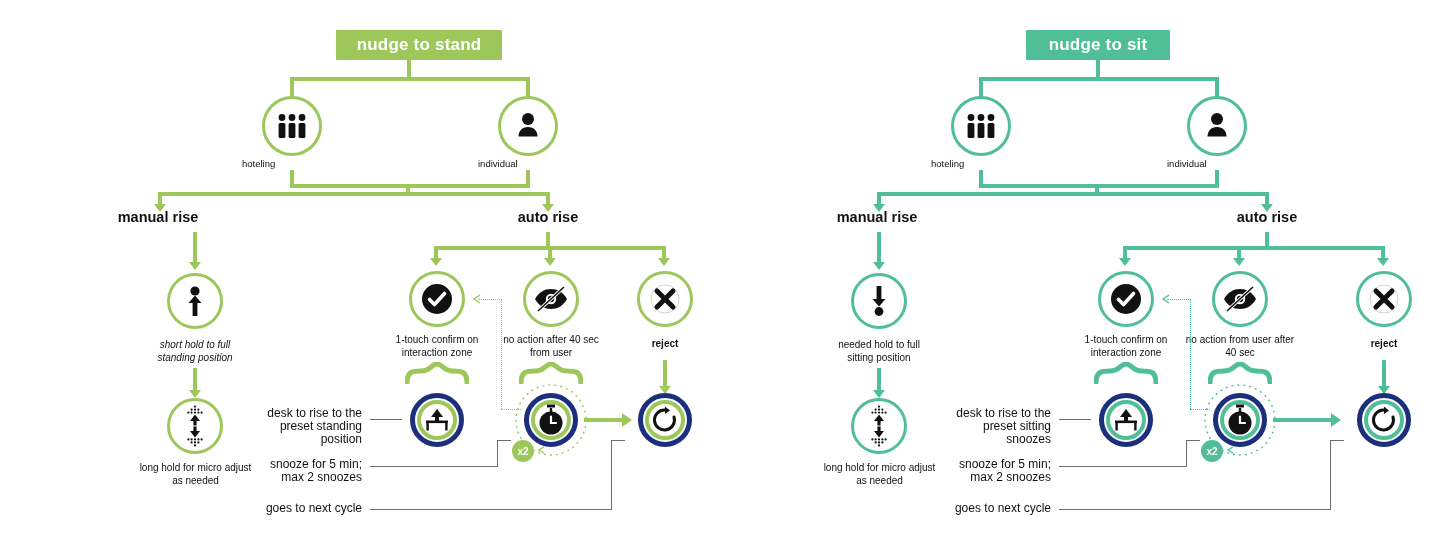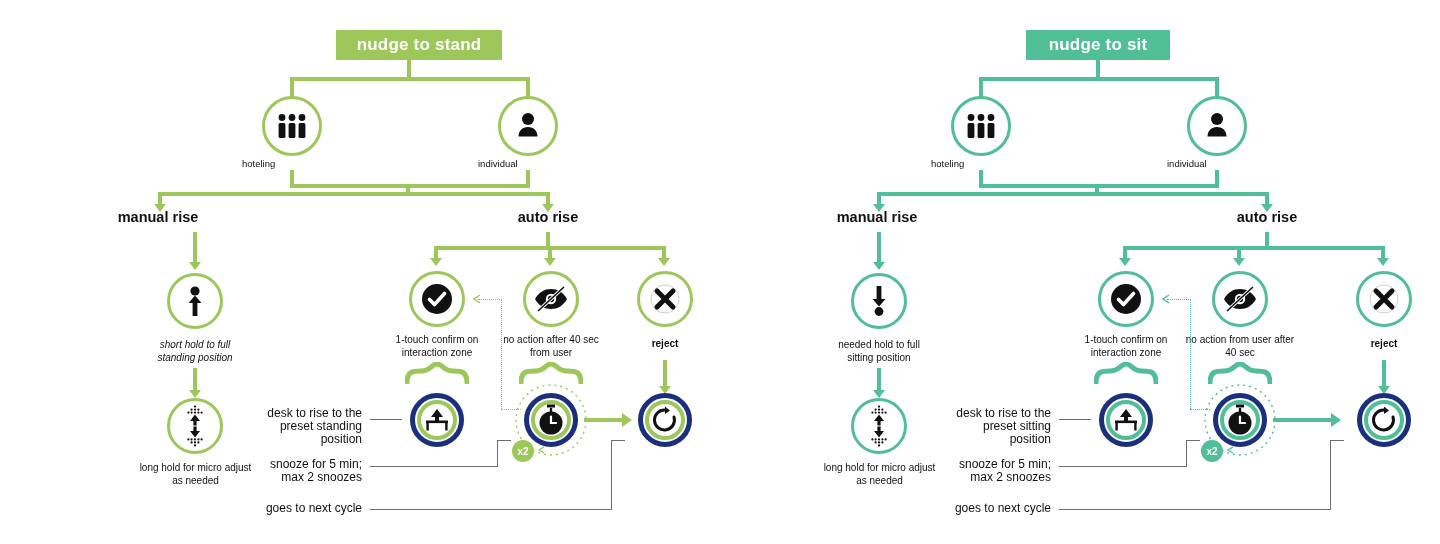--- a/index.html
+++ b/index.html
@@ -429,21 +429,21 @@
         <svg width="28" height="28" viewBox="0 0 28 28">
           <path d="M14 4 A10 10 0 1 0 23 11" fill="none" stroke="#111" stroke-width="3" stroke-linecap="round"></path>
           <path d="M14 0.5 L19 4.5 L14 8" fill="#111"></path>
         </svg>
       </div>
     </div>
 
     <div class="ln hline" style="left:518px;top:418px;width:60px;background:#50be96;"></div>
     <div class="arrow" style="left:576px;top:413px;border-top:7px solid transparent;border-bottom:7px solid transparent;border-left:10px solid #50be96;border-right:0;"></div>
 
-    <div class="sidelbl" style="left:196px;top:407px;width:100px;">desk to rise to the preset sitting position</div>
+    <div class="sidelbl" style="left:196px;top:407px;width:100px;">desk to rise to the preset sitting snoozes</div>
     <div class="grey greyh" style="left:304px;top:419px;width:32px;"></div>
 
     <div class="sidelbl" style="left:186px;top:458px;width:110px;">snooze for 5 min; max 2 snoozes</div>
     <div class="grey greyh" style="left:304px;top:466px;width:128px;"></div>
     <div class="grey greyv" style="left:431px;top:440px;height:27px;"></div>
     <div class="grey greyh" style="left:431px;top:440px;width:14px;"></div>
 
     <div class="sidelbl" style="left:196px;top:502px;width:100px;">goes to next cycle</div>
     <div class="grey greyh" style="left:304px;top:509px;width:272px;"></div>
     <div class="grey greyv" style="left:575px;top:440px;height:70px;"></div>

